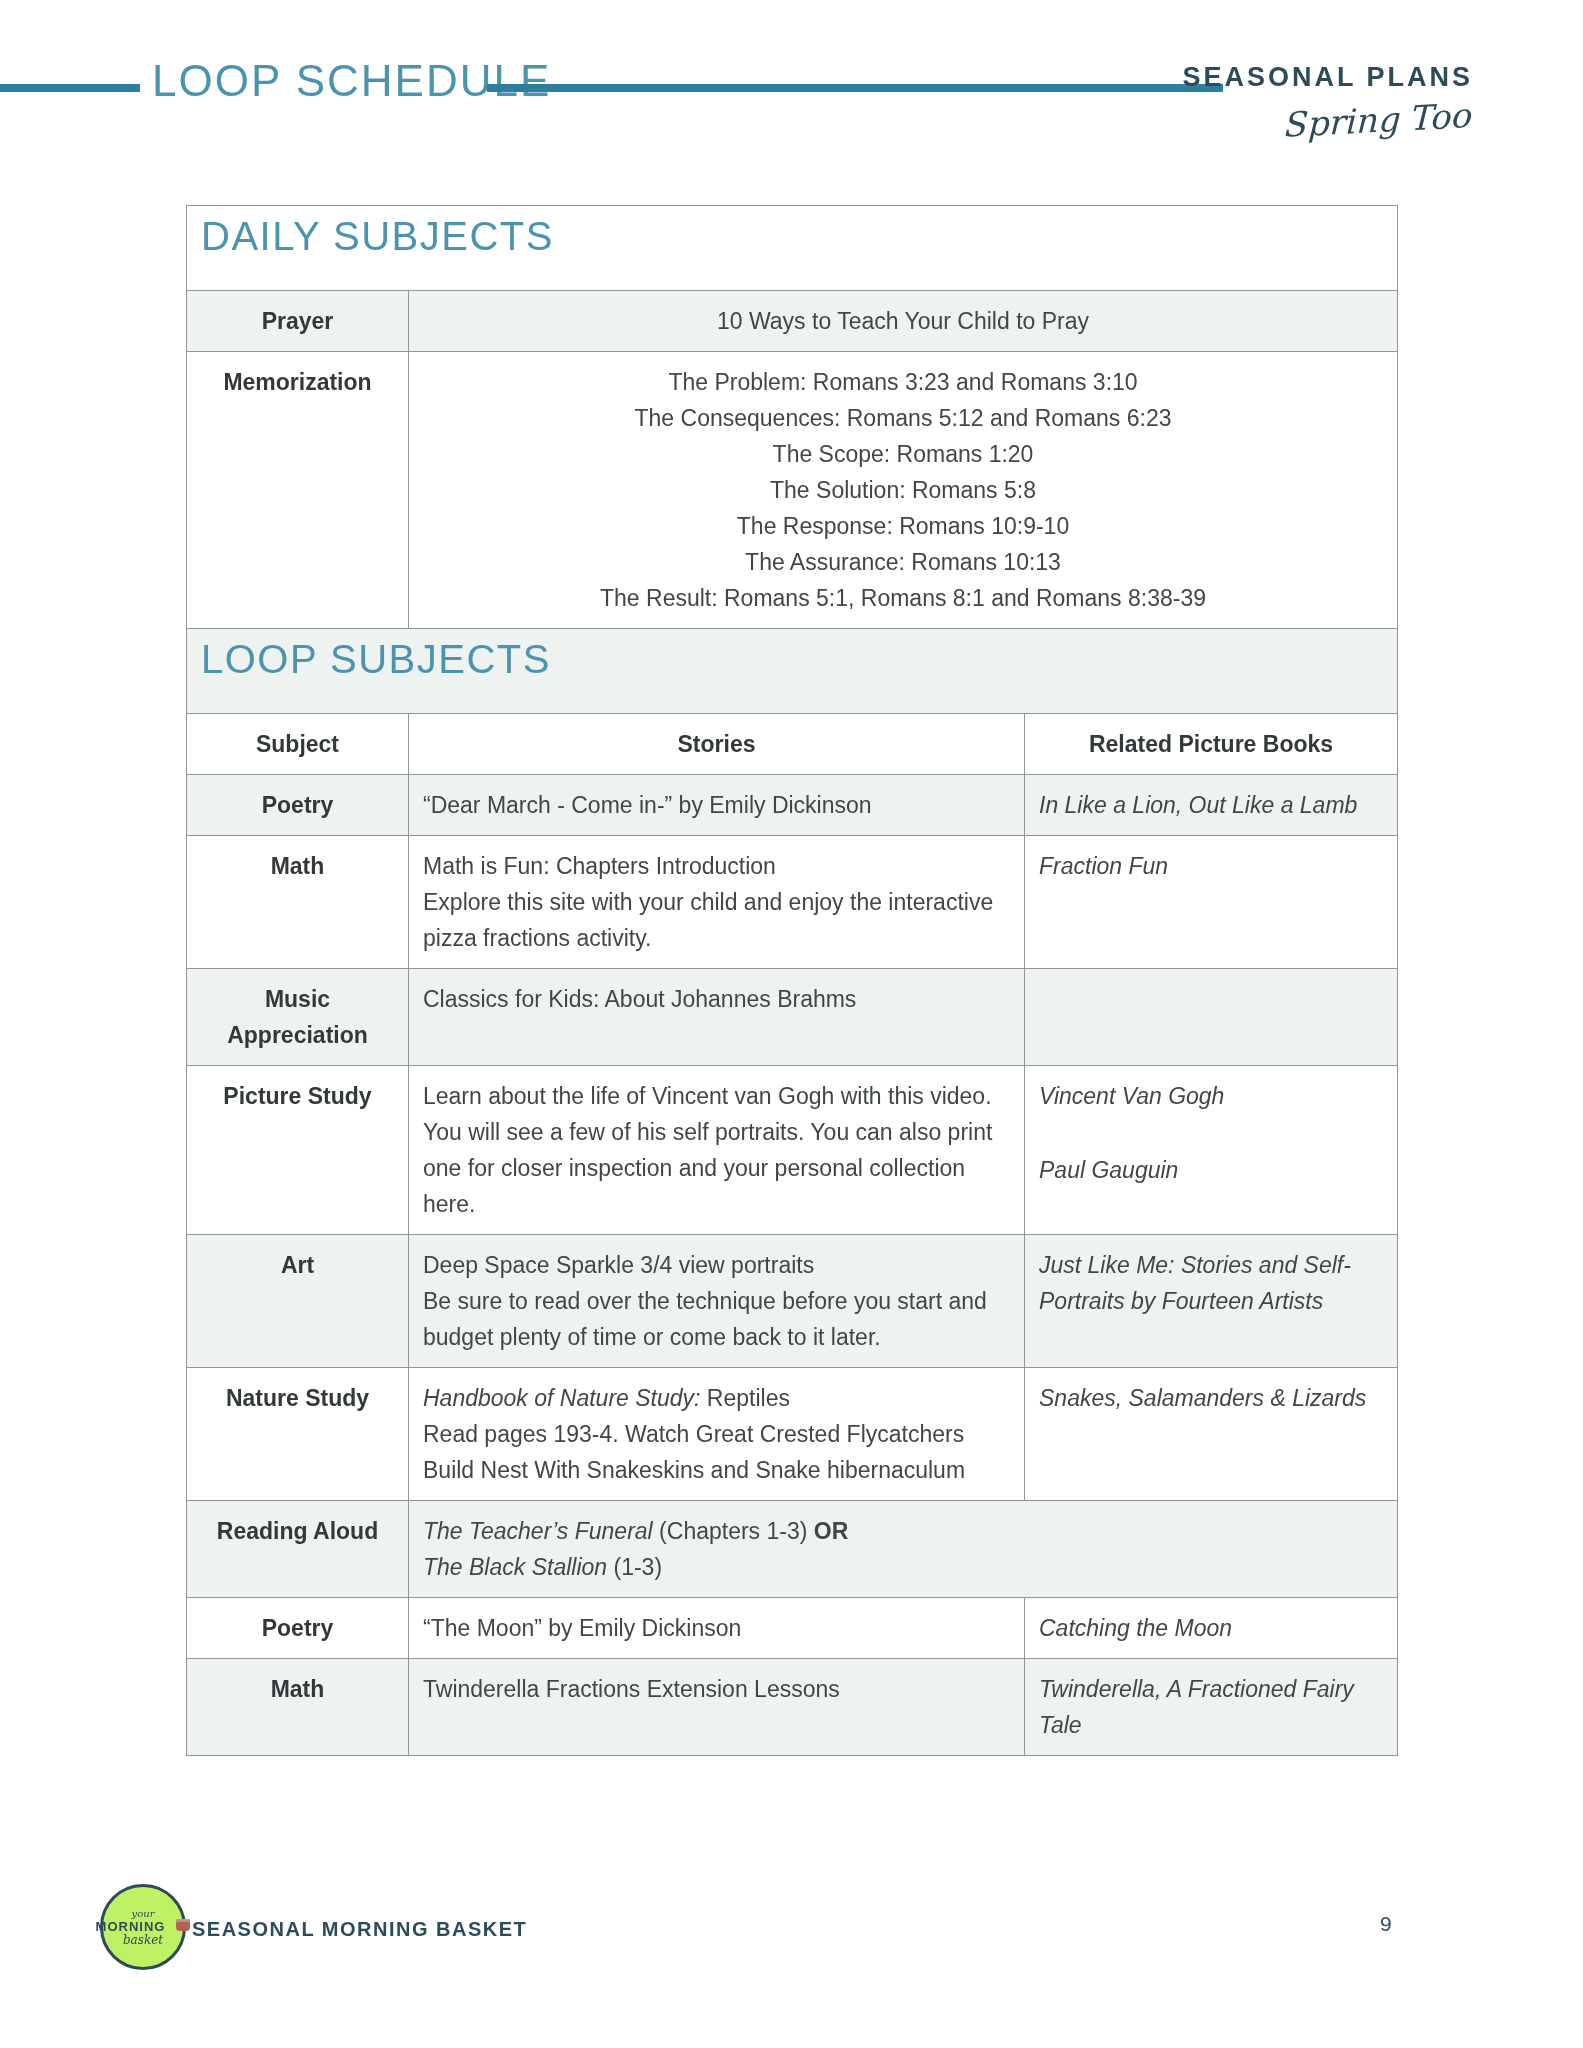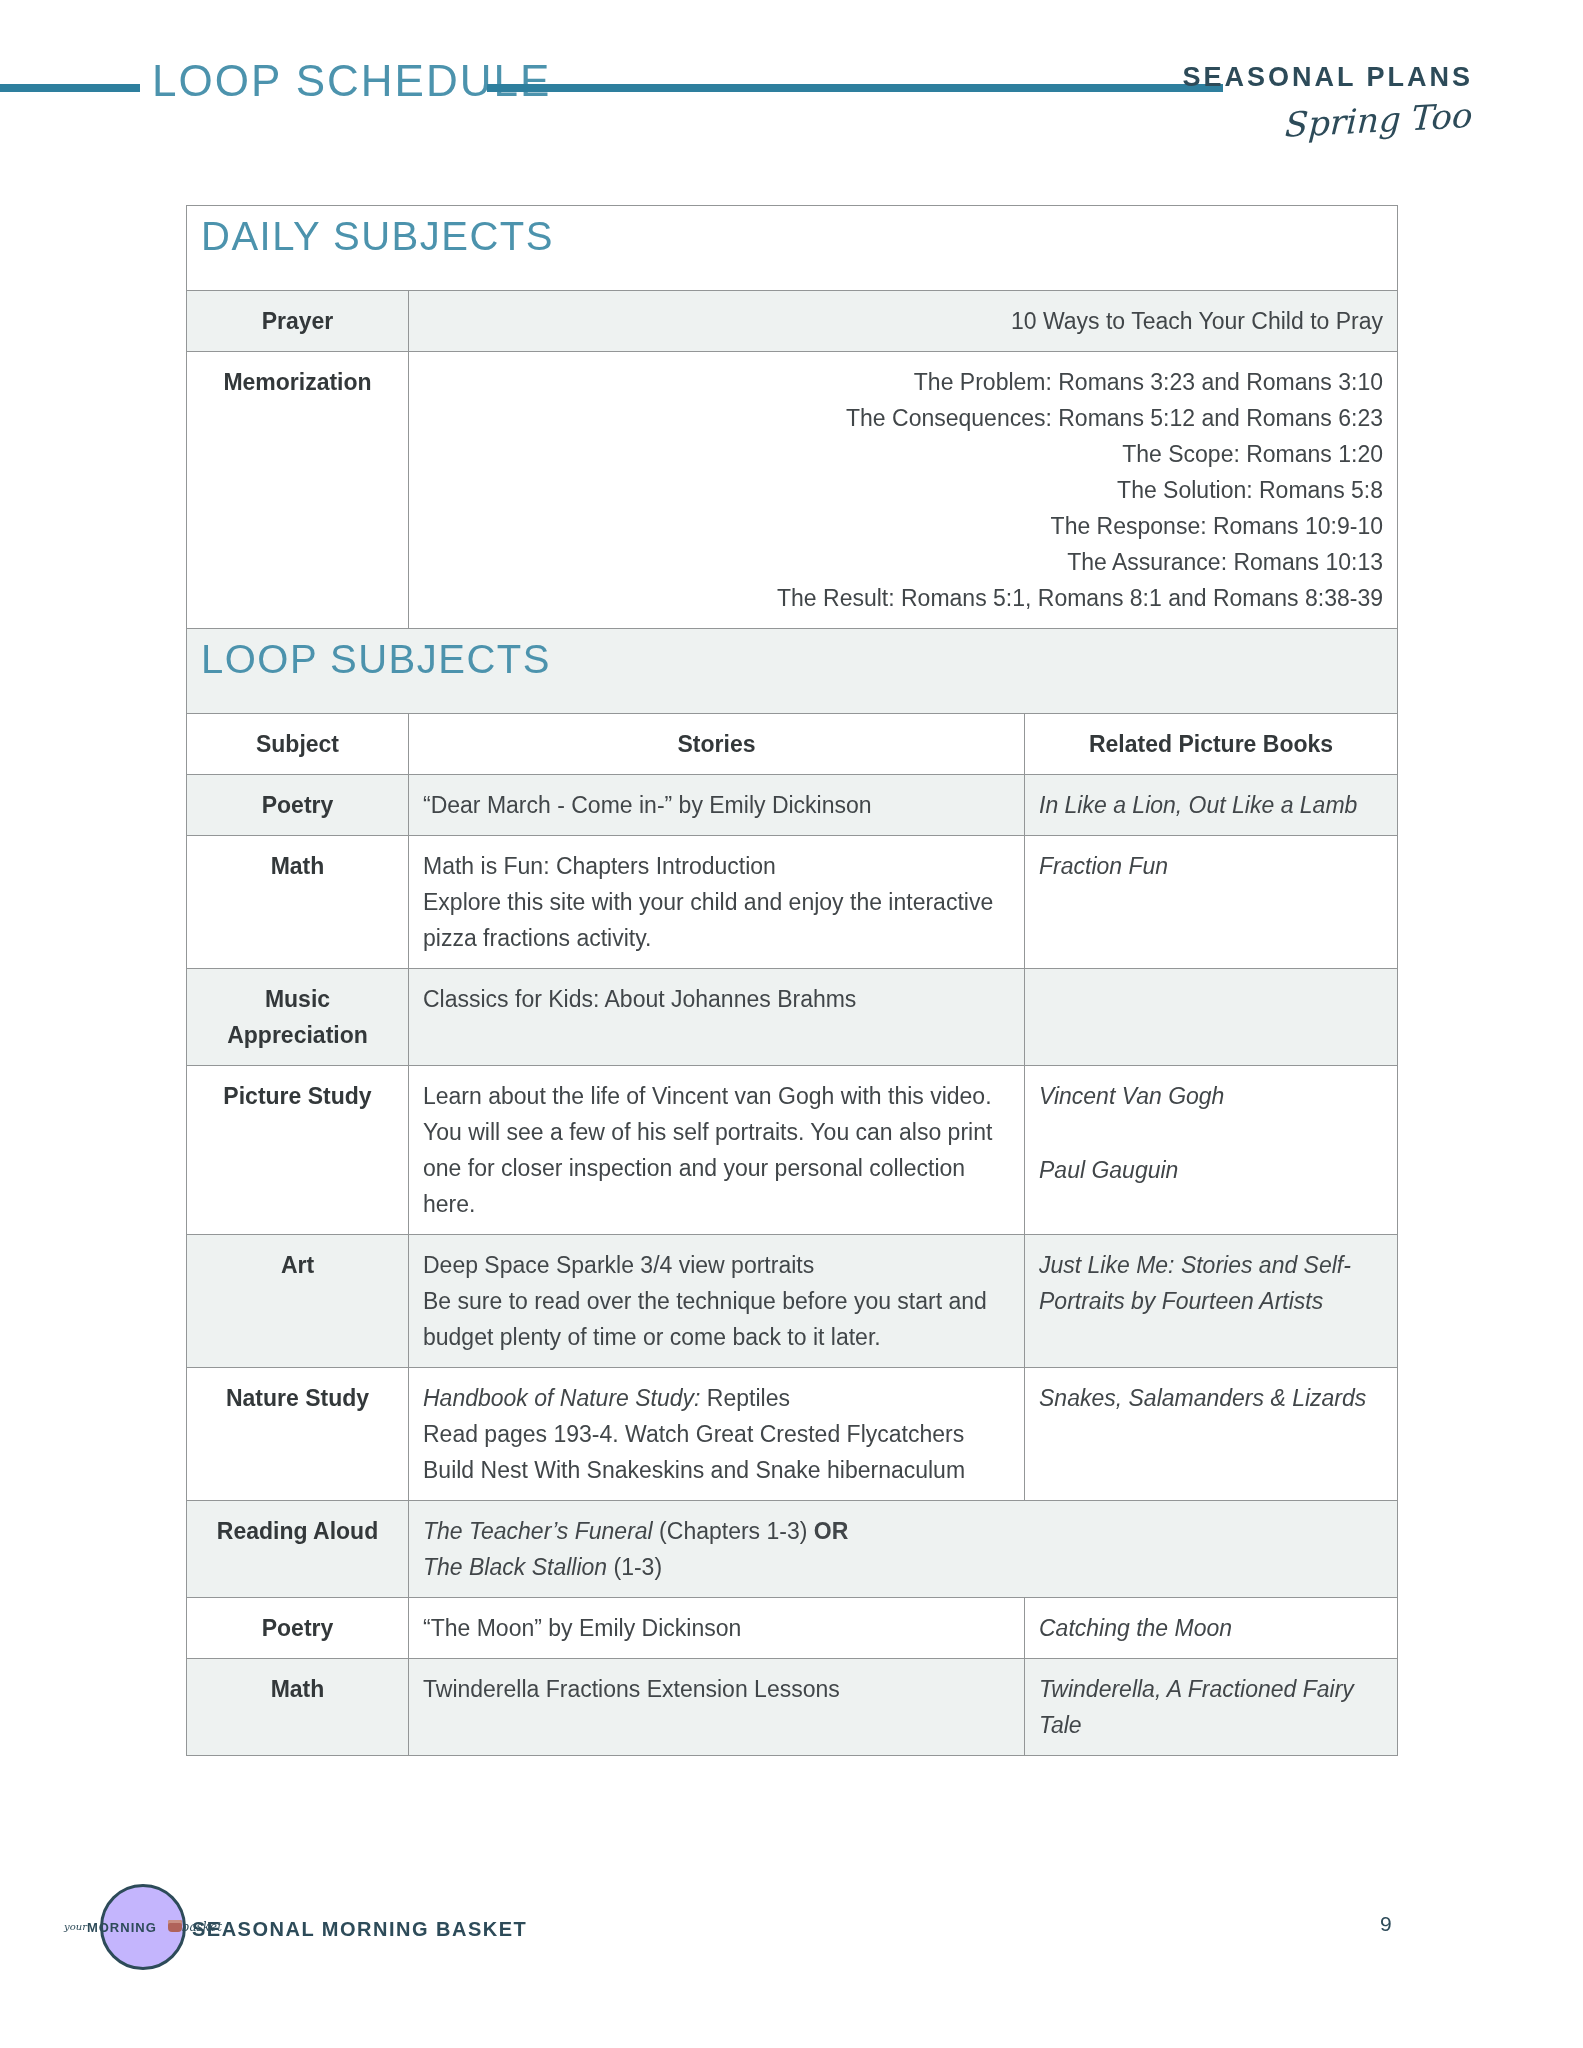--- a/index.html
+++ b/index.html
@@ -50,37 +50,37 @@
   .section-title{
     font-size:40px;letter-spacing:1.5px;
     color:var(--teal,#4c93ad);
   }
   td.subject-cell{
     text-align:center;font-weight:bold;
     color:var(--label,#33383a);
     line-height:42px;
     padding-top:13px;
   }
-  td.daily-content{text-align:right;color:var(--text,#414649);}
+  td.daily-content{text-align:center;color:var(--text,#414649);}
   td.colhead{
     text-align:center;font-weight:bold;
     color:var(--label,#33383a);
     padding-top:13px;
   }
   td.activity-cell{color:var(--text,#414649);}
   td.books-cell{color:var(--text,#414649);}
   .book + .book{margin-top:38px;}
   
   .footer-logo{
     position:absolute;left:100px;top:1884px;
     width:86px;height:86px;border-radius:50%;
     border:3px solid var(--navy,#2d4b59);
-    background:#c4b5fd;
+    background:#bef264;
     box-sizing:border-box;
-    display:flex;flex-direction:row;align-items:center;justify-content:center;
+    display:flex;flex-direction:column;align-items:center;justify-content:center;
     color:var(--navy,#2d4b59);
   }
   .logo-your{font-family:"DejaVu Serif",serif;font-style:italic;font-size:10px;line-height:10px;}
   .logo-mid{display:flex;align-items:flex-start;gap:11px;}
   .logo-morning{font-size:13px;letter-spacing:1px;font-weight:bold;line-height:15px;}
   .logo-basket-glyph{width:14px;height:12px;background:#b0635a;border-radius:2px 2px 4px 4px;box-shadow:inset 0 3px 0 #c98f83;}
   .logo-basket{font-family:"DejaVu Serif",serif;font-style:italic;font-size:12px;line-height:12px;}
   .footer-brand{
     position:absolute;left:192px;top:1918px;
     font-size:20px;letter-spacing:1.5px;font-weight:600;

